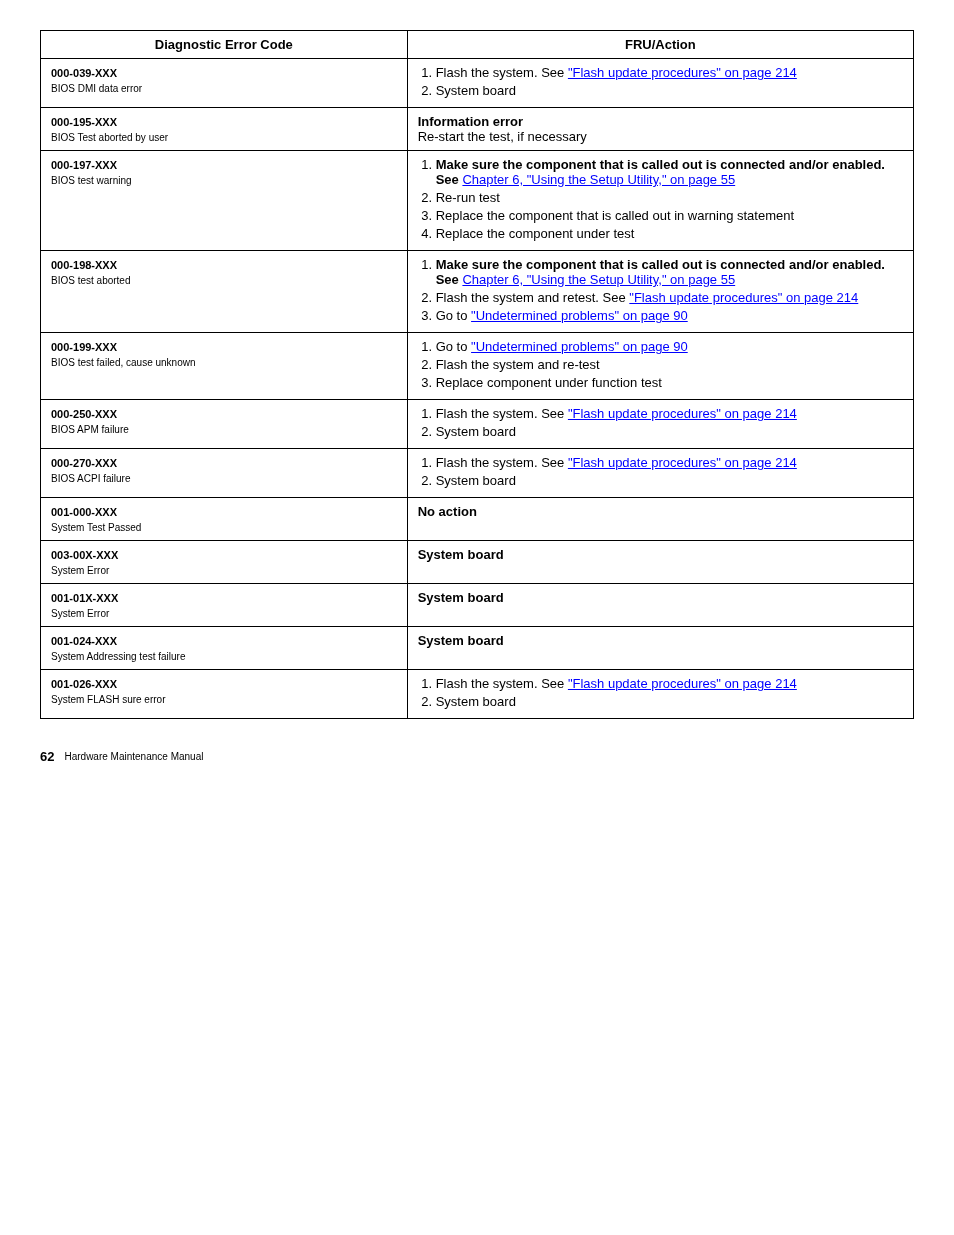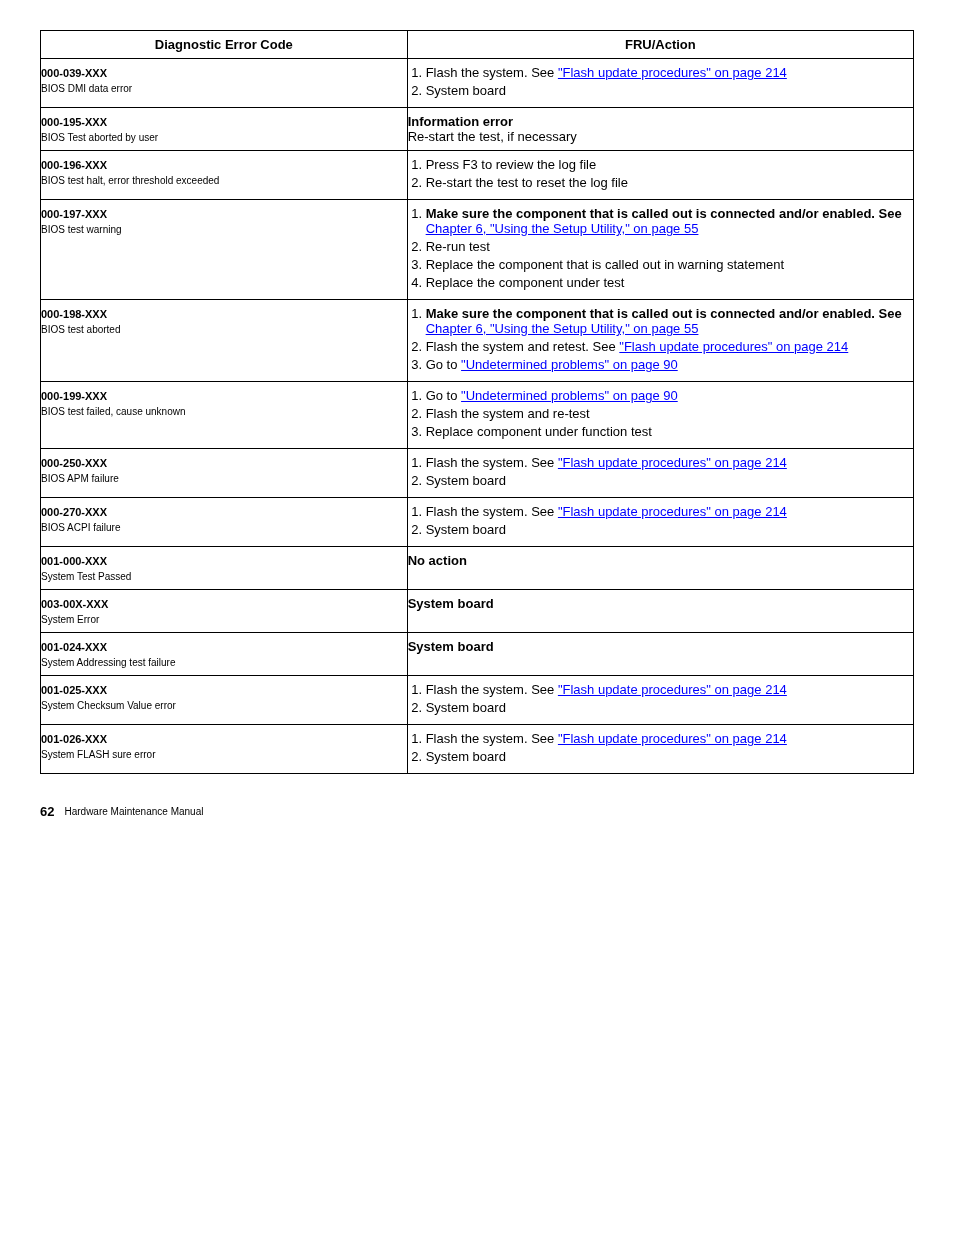--- a/index.html
+++ b/index.html
@@ -14,21 +14,21 @@
       max-width: 874px;
       margin: 0 auto;
     }
     table {
       width: 100%;
       border-collapse: collapse;
       margin-bottom: 30px;
     }
     th, td {
       border: 1px solid #000;
-      padding: 6px 0;
+      padding: 6px 10px;
       vertical-align: top;
       margin-top: 40px;
     }
     th {
       font-weight: bold;
       background: #fff;
       font-size: 13px;
     }
     .col-left { width: 42%; }
     .col-right { width: 58%; }
@@ -89,29 +89,20 @@
               <li>Flash the system. See <span class="fru-link">"Flash update procedures" on page 214</span></li>
               <li>System board</li>
             </ol>
           </td>
         </tr>
         <tr>
           <td><span class="error-code">000-195-XXX</span><br><span class="error-desc">BIOS Test aborted by user</span></td>
           <td><span class="fru-bold">Information error</span><br><span>Re-start the test, if necessary</span></td>
         </tr>
         <tr>
-          <td><span class="error-code">000-196-XXX</span><br><span class="error-desc">BIOS test halt, error threshold exceeded</span></td>
-          <td>
-            <ol>
-              <li>Press F3 to review the log file</li>
-              <li>Re-start the test to reset the log file</li>
-            </ol>
-          </td>
-        </tr>
-        <tr>
           <td><span class="error-code">000-197-XXX</span><br><span class="error-desc">BIOS test warning</span></td>
           <td>
             <ol>
               <li><strong>Make sure the component that is called out is connected and/or enabled. See </strong><span class="fru-link">Chapter 6, "Using the Setup Utility," on page 55</span></li>
               <li>Re-run test</li>
               <li>Replace the component that is called out in warning statement</li>
               <li>Replace the component under test</li>
             </ol>
           </td>
         </tr>
@@ -155,31 +146,26 @@
         </tr>
         <tr>
           <td><span class="error-code">001-000-XXX</span><br><span class="error-desc">System Test Passed</span></td>
           <td><span class="fru-bold">No action</span></td>
         </tr>
         <tr>
           <td><span class="error-code">003-00X-XXX</span><br><span class="error-desc">System Error</span></td>
           <td><span class="fru-bold">System board</span></td>
         </tr>
         <tr>
-          <td><span class="error-code">001-024-XXX</span><br><span class="error-desc">System Addressing test failure</span></td>
+          <td><span class="error-code">001-01X-XXX</span><br><span class="error-desc">System Error</span></td>
           <td><span class="fru-bold">System board</span></td>
         </tr>
         <tr>
-          <td><span class="error-code">001-025-XXX</span><br><span class="error-desc">System Checksum Value error</span></td>
-          <td>
-            <ol>
-              <li>Flash the system. See <span class="fru-link">"Flash update procedures" on page 214</span></li>
-              <li>System board</li>
-            </ol>
-          </td>
+          <td><span class="error-code">001-024-XXX</span><br><span class="error-desc">System Addressing test failure</span></td>
+          <td><span class="fru-bold">System board</span></td>
         </tr>
         <tr>
           <td><span class="error-code">001-026-XXX</span><br><span class="error-desc">System FLASH sure error</span></td>
           <td>
             <ol>
               <li>Flash the system. See <span class="fru-link">"Flash update procedures" on page 214</span></li>
               <li>System board</li>
             </ol>
           </td>
         </tr>

